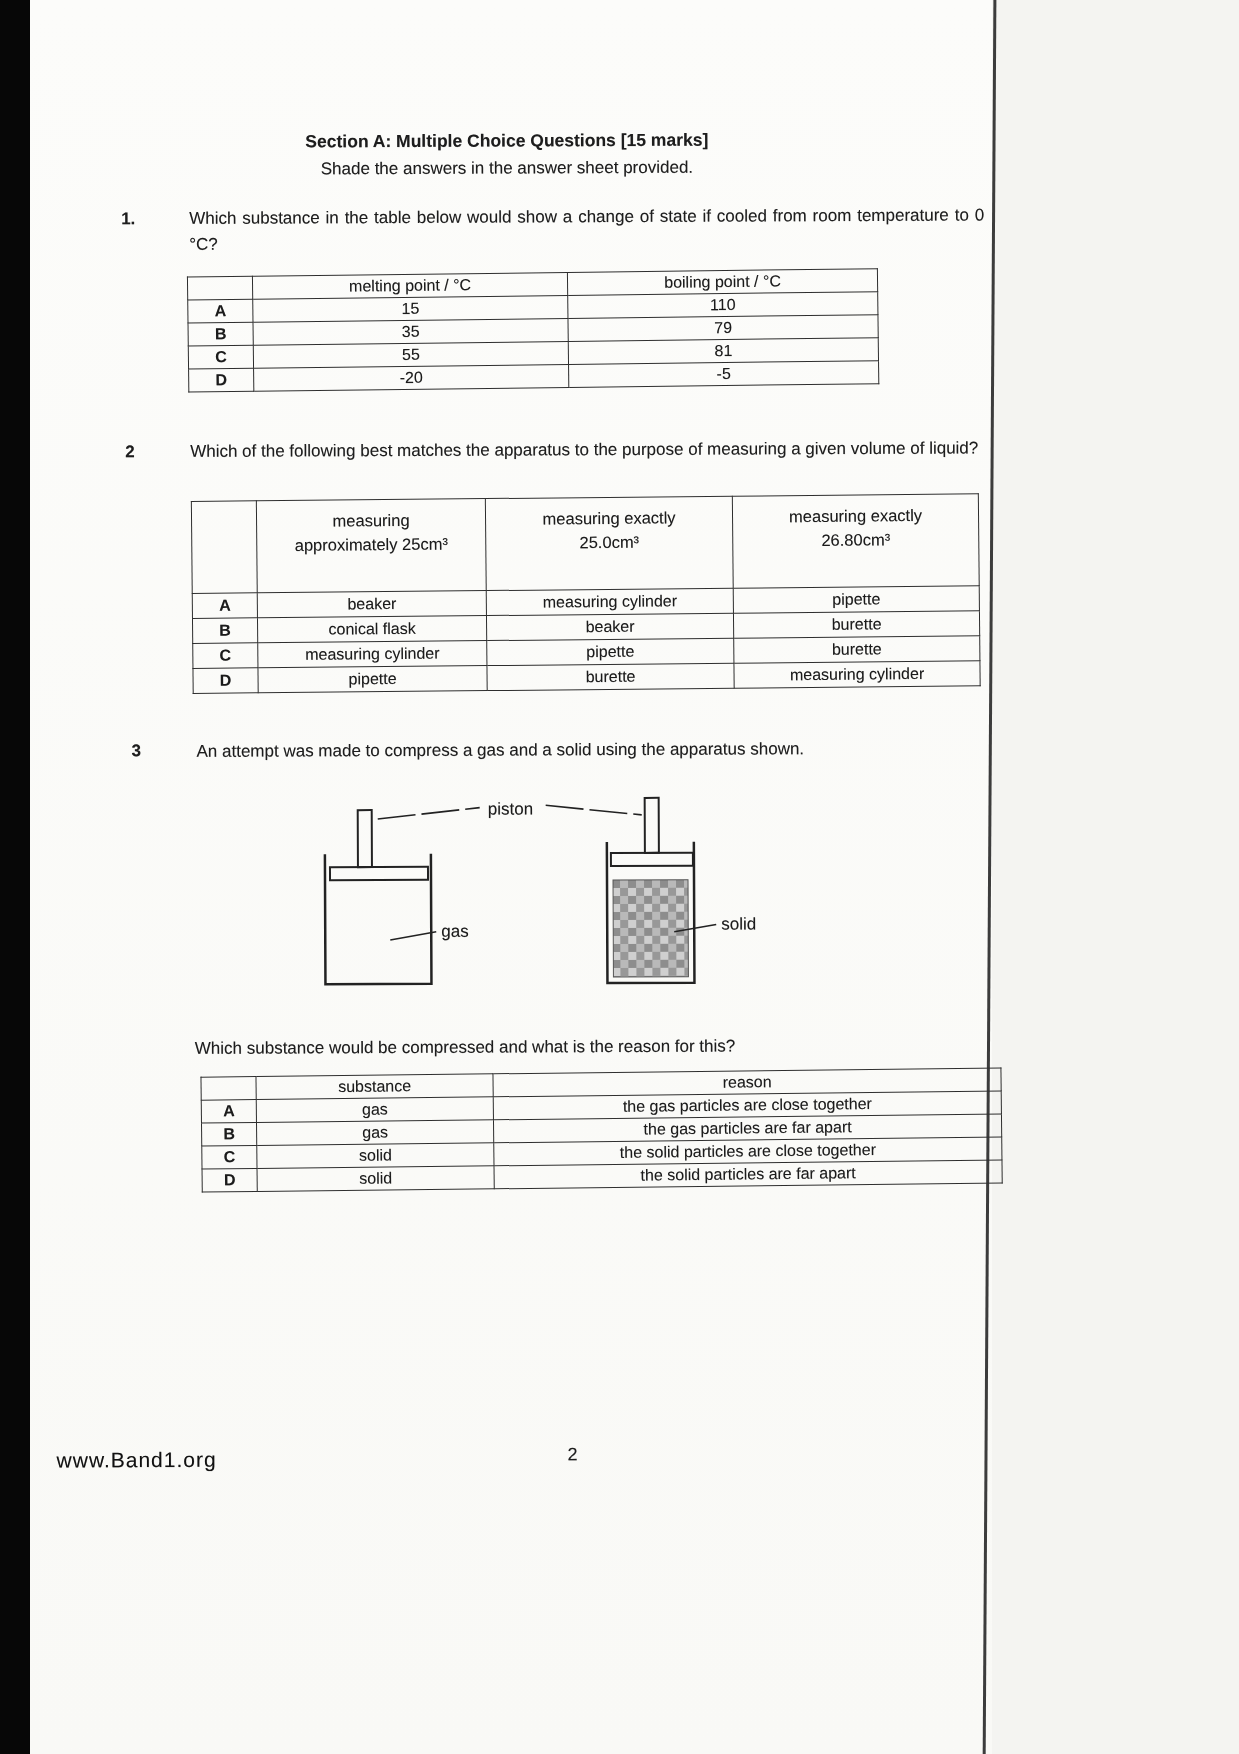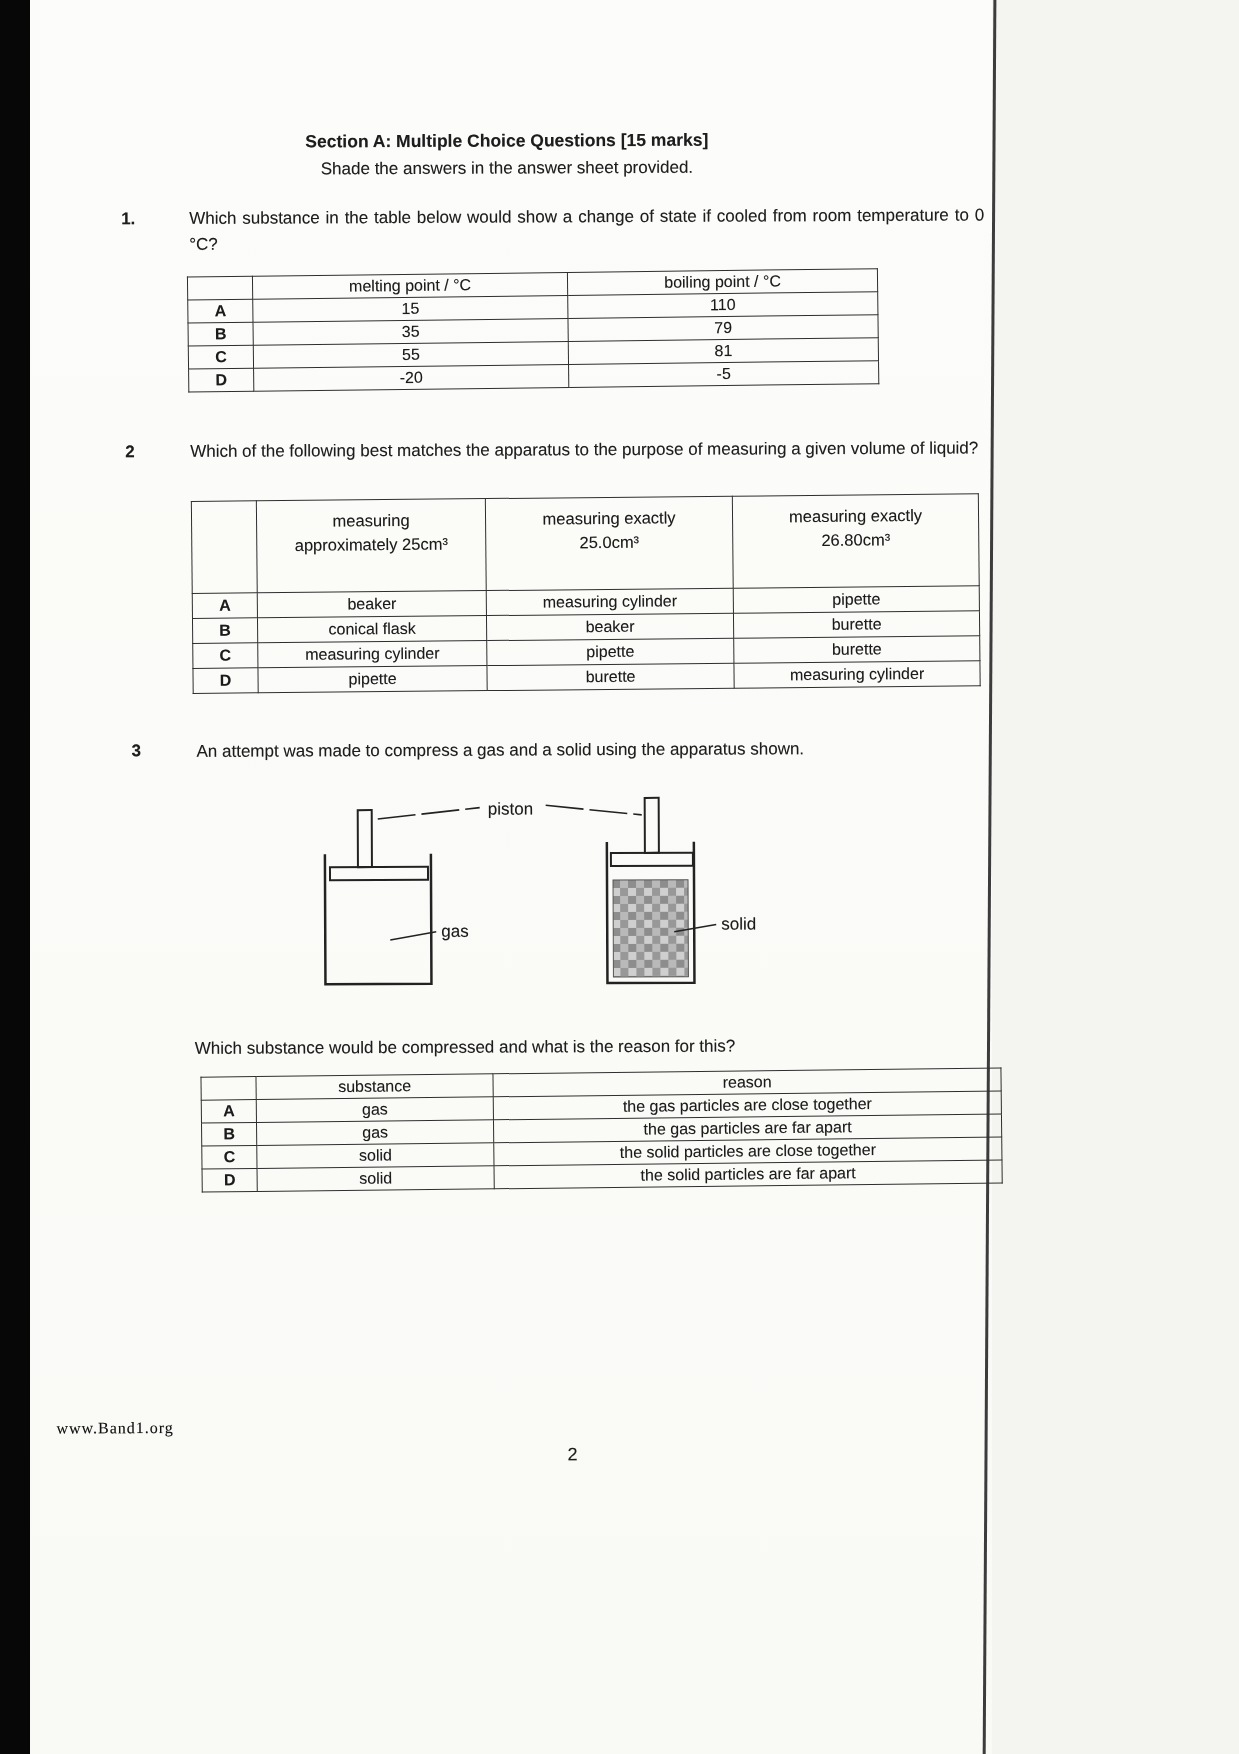--- a/index.html
+++ b/index.html
@@ -52,21 +52,21 @@
   .t3 { left:200px; top:1072px; width:800px; transform:rotate(-0.4deg); }
   .t3 th:nth-child(1), .t3 td:nth-child(1) { width:55px; }
   .t3 th:nth-child(2) { width:237px; }
   .t3 th:nth-child(3) { width:508px; }
   .t3 th, .t3 td { height:23px; }
 
   .diagram { position:absolute; left:300px; top:792px; width:480px; height:218px; }
   .diagram text { font-family:"Liberation Sans", sans-serif; }
 
   .page-number { position:absolute; left:300px; top:1444px; width:540px; text-align:center; font-size:18px; }
-  .footer-url  { position:absolute; left:54px; top:1417px; font-family:Liberation Serif, serif; font-size:16px; color:#111; letter-spacing:1px; }
+  .footer-url  { position:absolute; left:54px; top:1446px; font-family:Liberation Sans, sans-serif; font-size:21px; color:#111; letter-spacing:1px; }
 </style>
 </head>
 <body>
 
 <div class="scan">
   <div class="right-zone"></div>
   <div class="right-line"></div>
   <div class="left-bar"></div>
 
   <div class="content">

